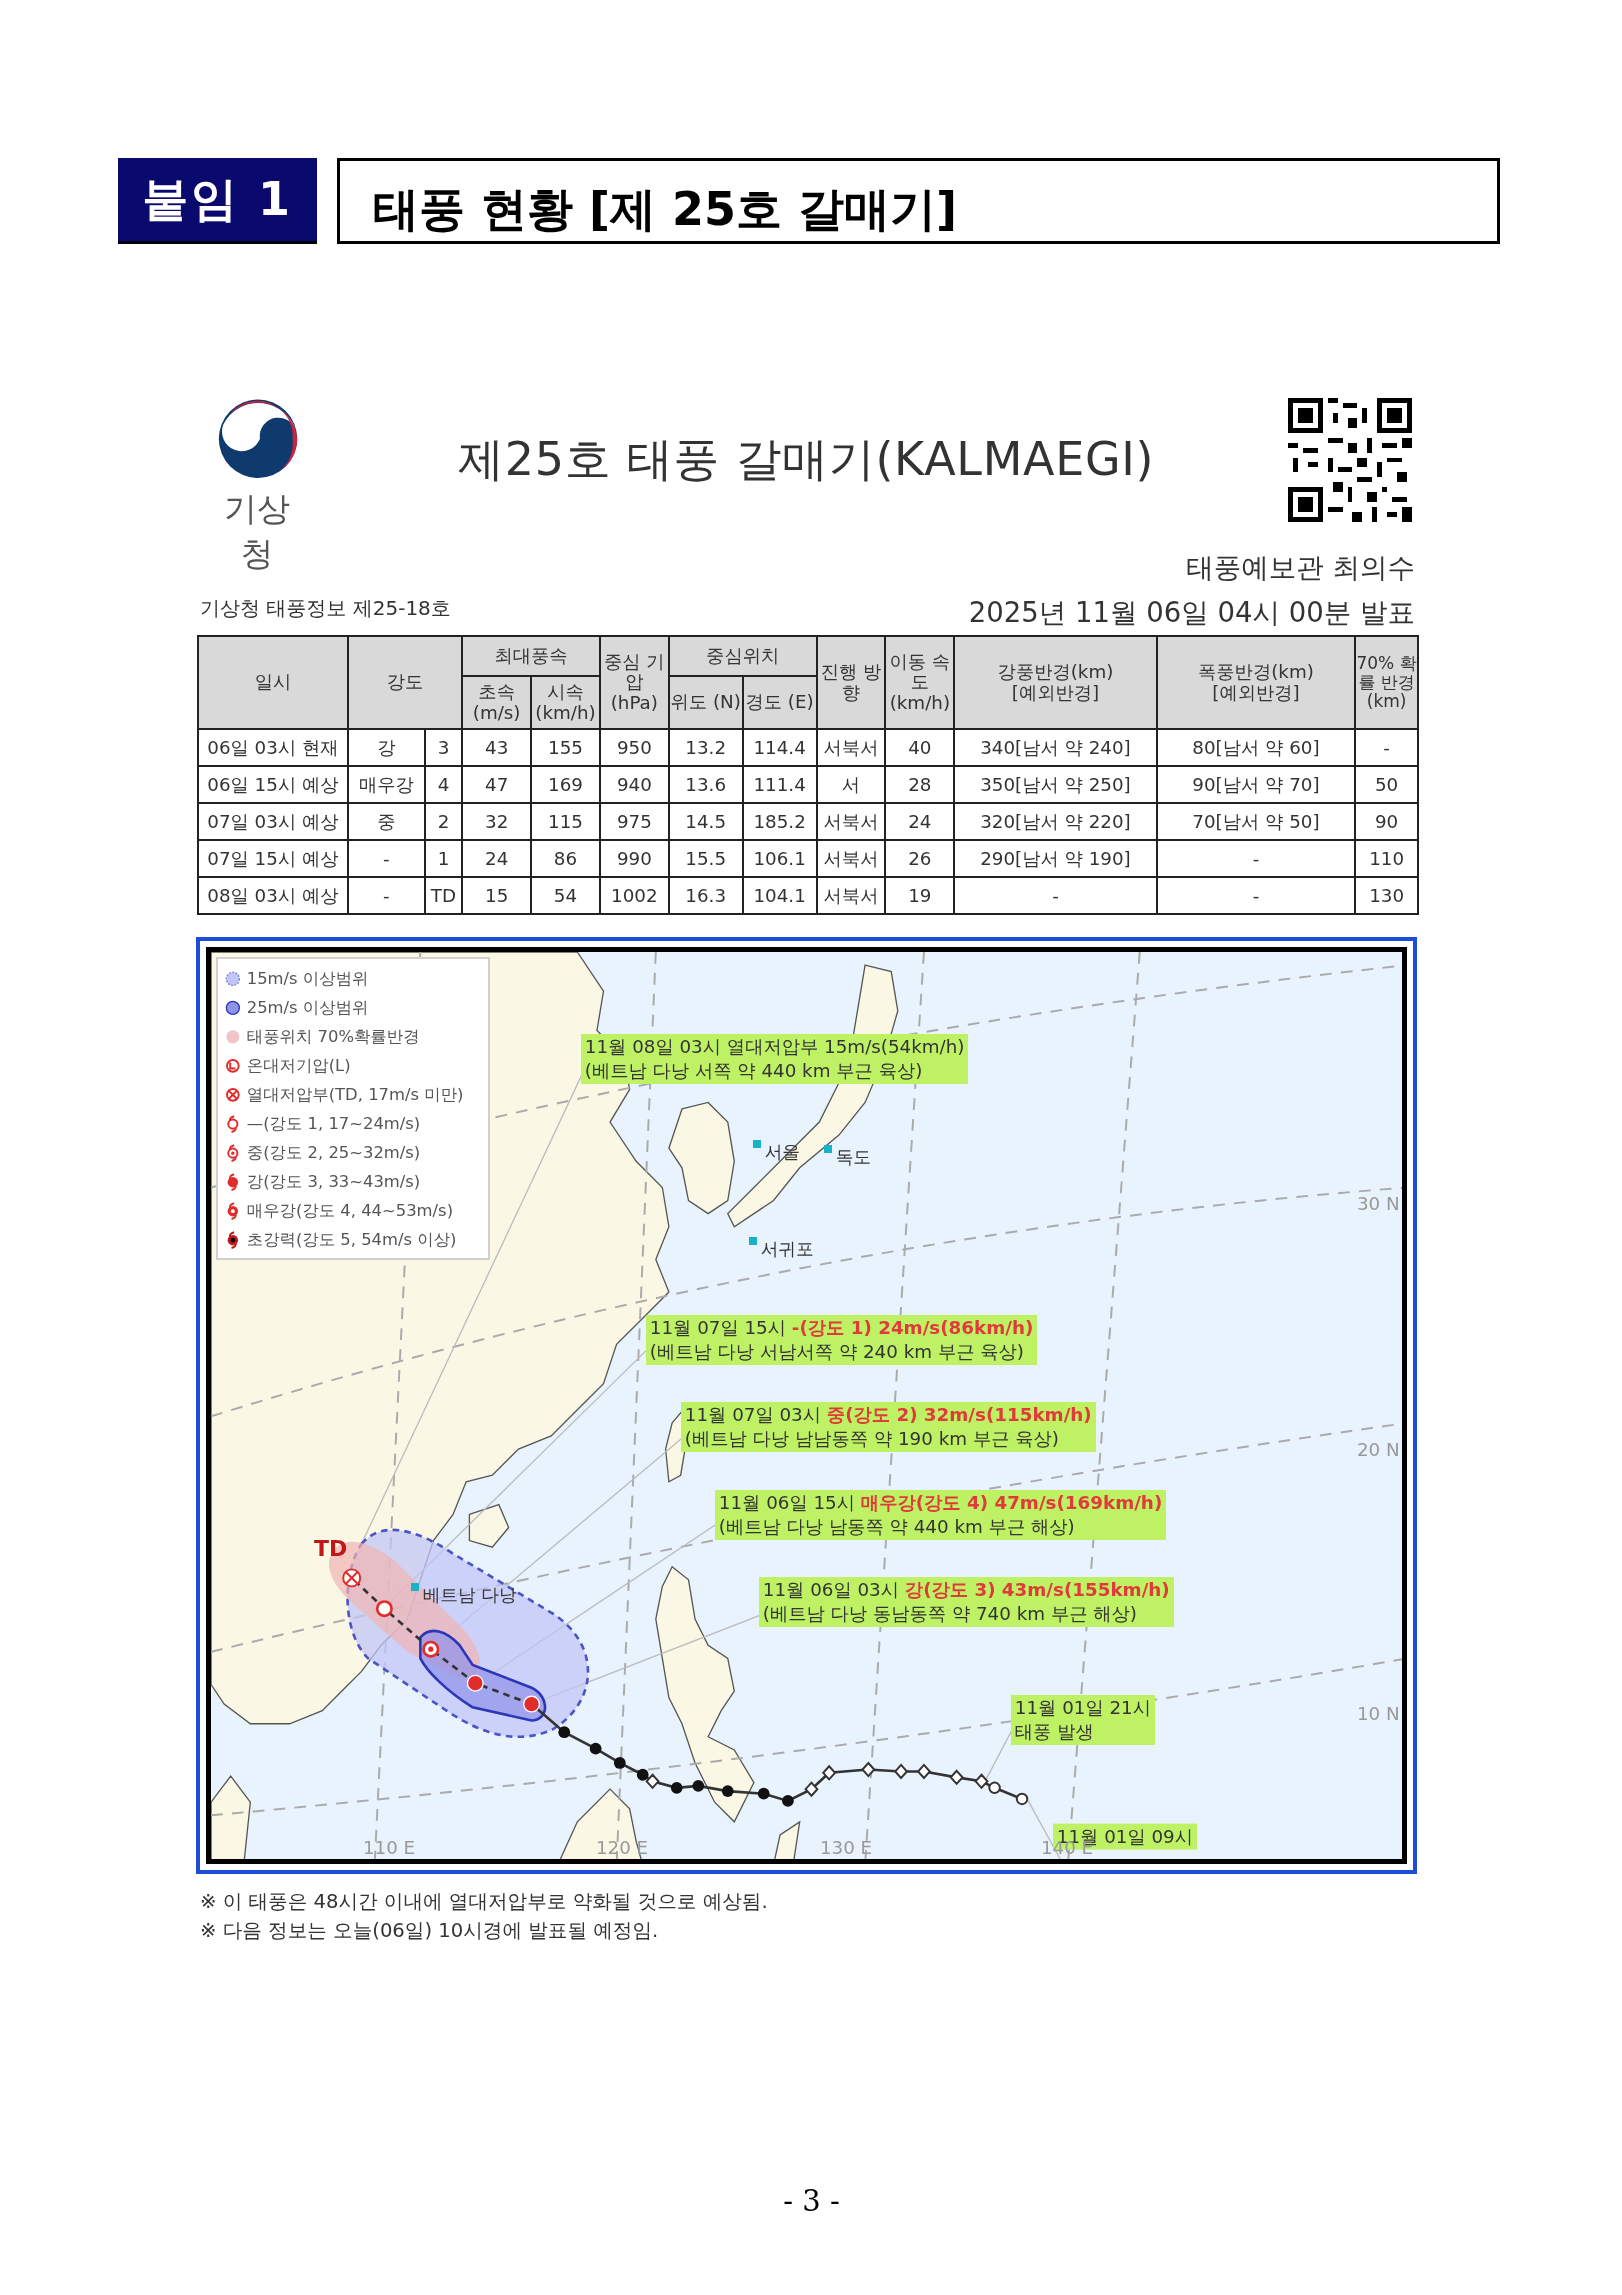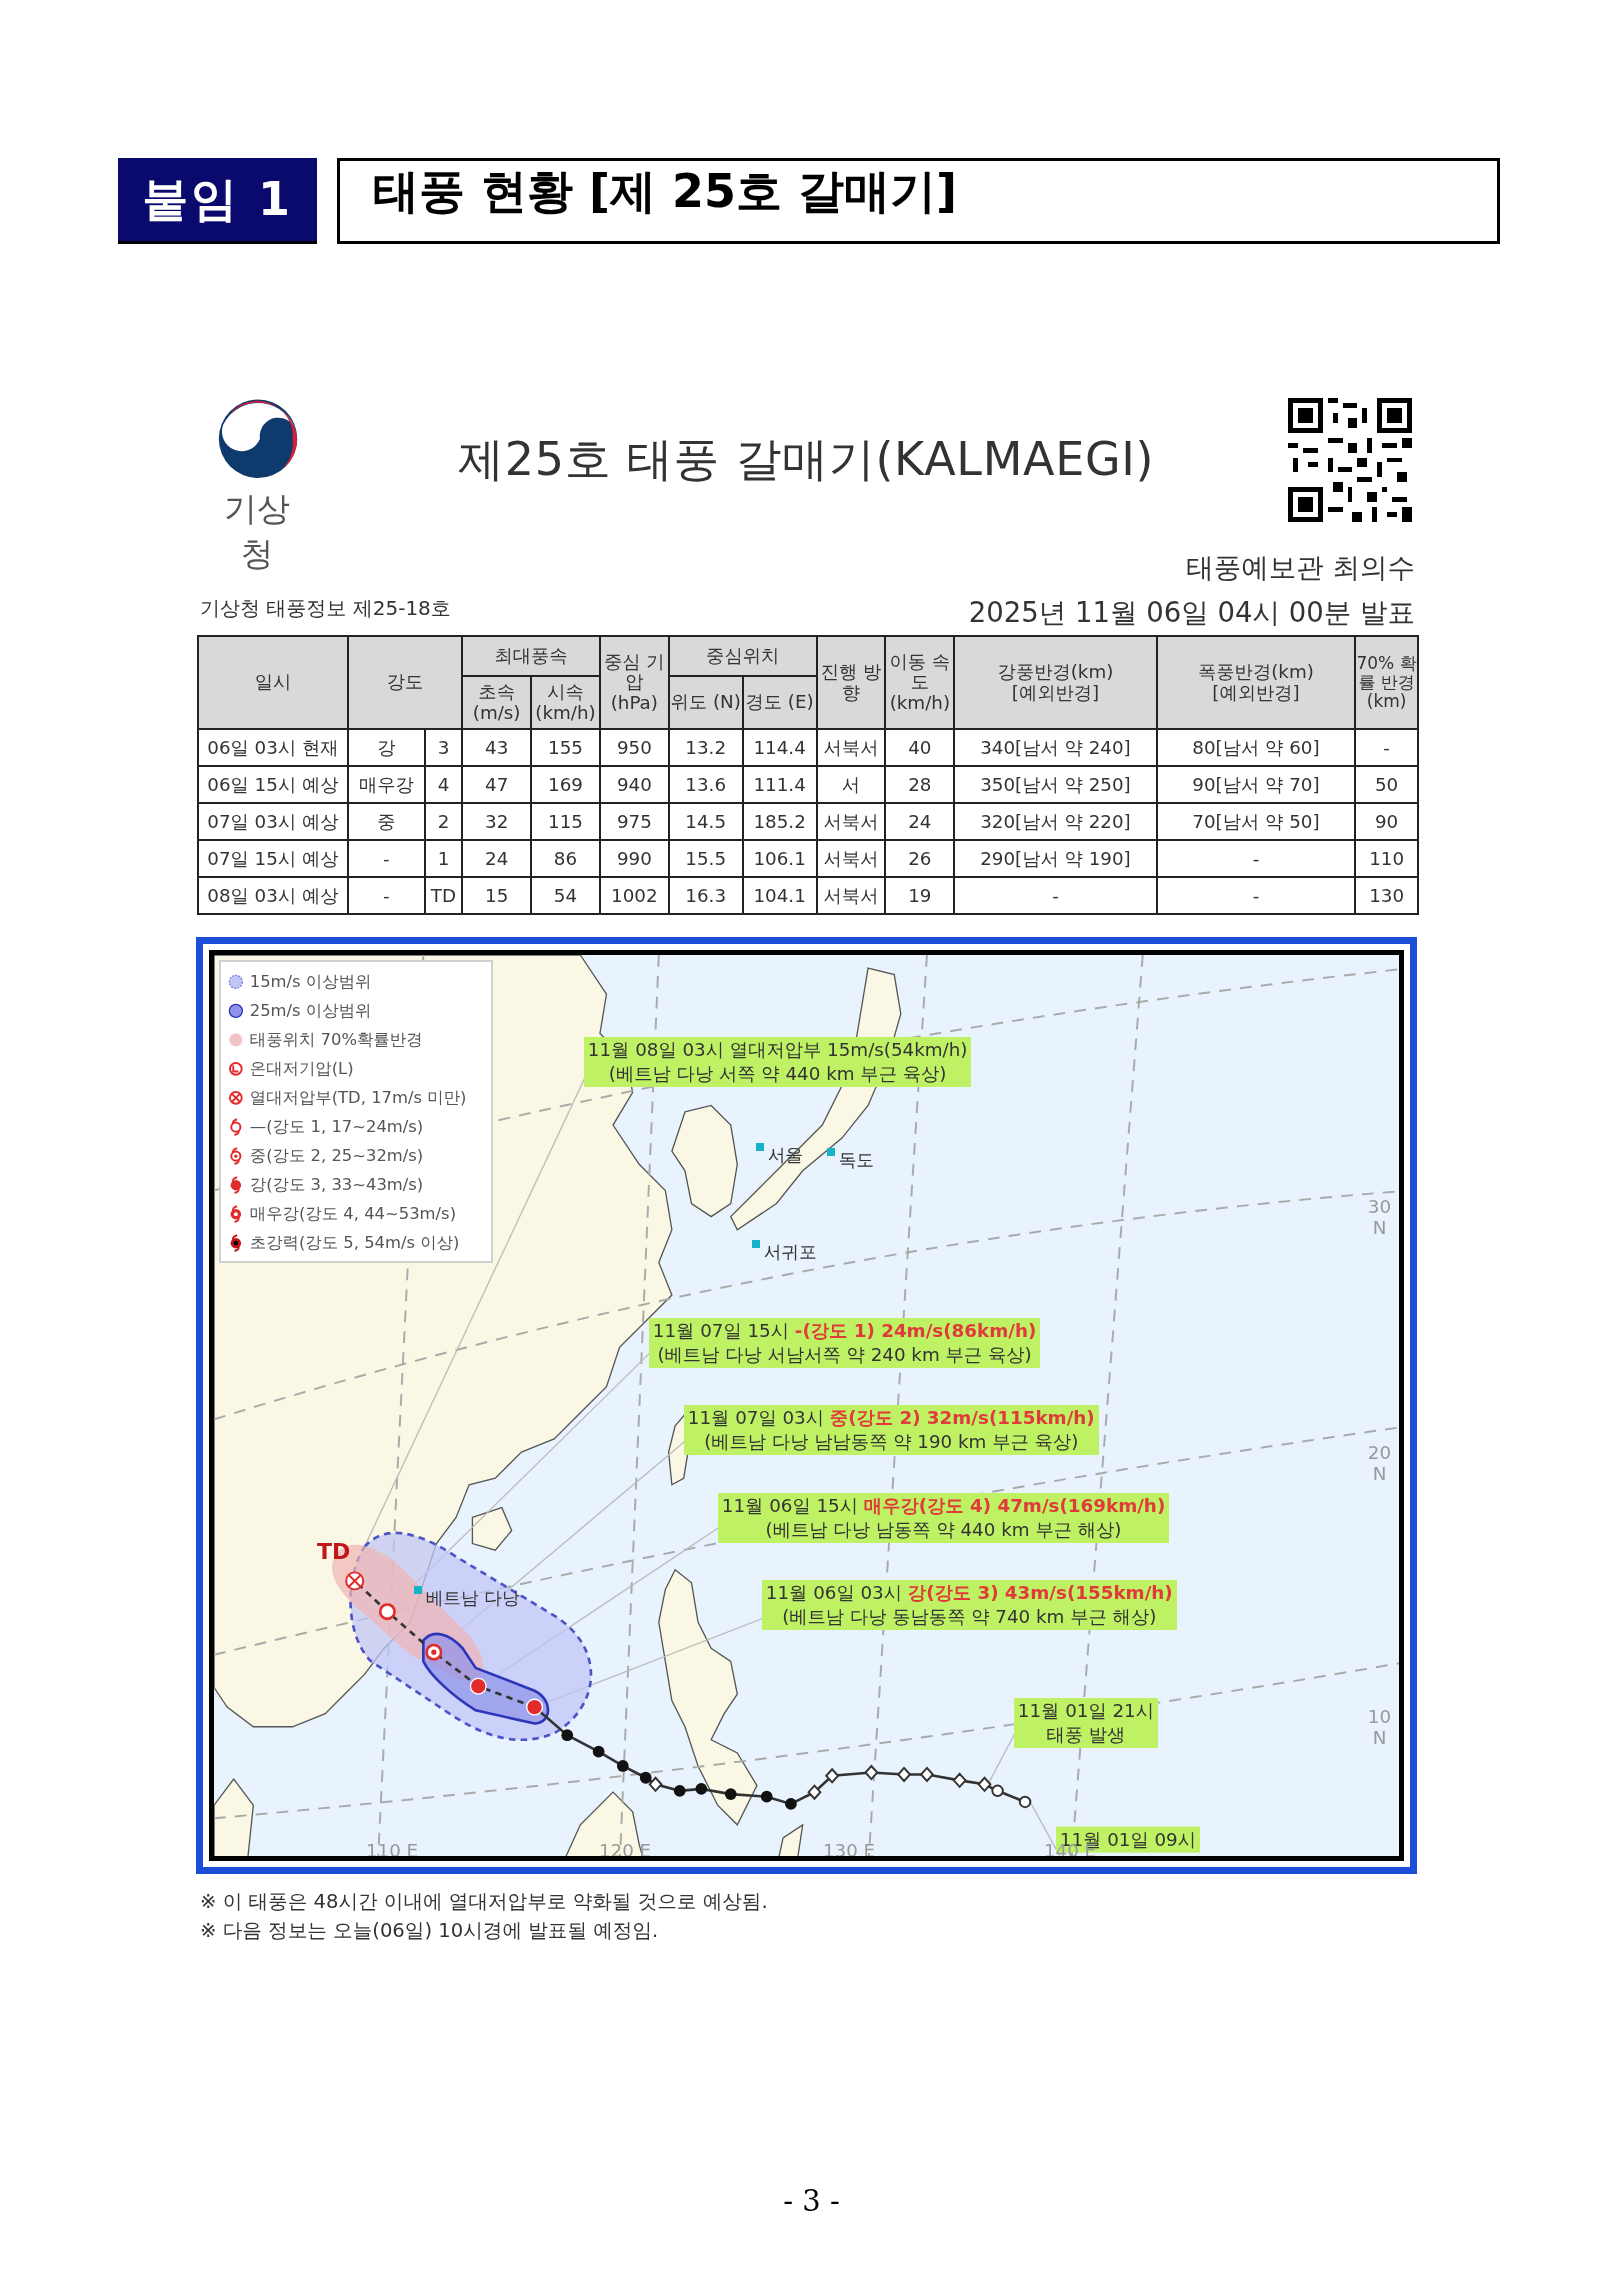--- a/index.html
+++ b/index.html
@@ -1,37 +1,37 @@
 <!DOCTYPE html>
 <html style="font-size:10.5px"><head>
 <meta charset="utf-8">
 <style>
   html,body{margin:0;padding:0;background:#fff;}
   body{width:1623px;height:2295px;position:relative;overflow:hidden;font-family:"DejaVu Sans","Liberation Sans",sans-serif;color:#222;}
   .abs{position:absolute;}
   
   .badge{left:118px;top:158px;width:199px;height:86px;background:#0a0a6e;color:#fff;display:flex;align-items:center;justify-content:center;font-size:46px;font-weight:bold;letter-spacing:2.6px;border-bottom:3.9px solid #000;box-sizing:border-box;}
-  .titlebox{left:337px;top:158px;width:1163px;height:86px;border:3.3px solid #000;box-sizing:border-box;display:flex;align-items:flex-start;padding-left:33px;font-size:46px;font-weight:bold;color:#000;}
+  .titlebox{left:337px;top:158px;width:1163px;height:86px;border:3.3px solid #000;box-sizing:border-box;display:flex;align-items:flex-end;padding-left:33px;font-size:46px;font-weight:bold;color:#000;}
   
   .kma-logo{left:209px;top:393px;width:98px;height:137px;}
   .kma-name{left:208px;top:487px;width:98px;text-align:center;font-size:33px;color:#555;}
   .report-title{left:458px;top:429px;font-size:46px;color:#333;letter-spacing:0.7px;}
   .qr{left:1286px;top:398px;width:128px;height:124px;}
   .forecaster{right:208px;top:550px;font-size:27.5px;color:#333;}
   .bulletin{left:200px;top:595px;font-size:20px;color:#333;}
   .issued{right:208px;top:595px;font-size:27.5px;color:#333;}
   
   table.info{position:absolute;left:197px;top:635px;width:1222px;border-collapse:collapse;font-size:18.3px;color:#333;}
   table.info th,table.info td{border:2px solid #222;text-align:center;padding:0;}
   table.info th{background:#d9d9d9;font-weight:normal;line-height:1.12;}
   table.info tr.h1 th{height:38px;}
   table.info tr.h2 th{height:51px;}
   table.info td{height:35px;}
   
-  .mapframe{left:196px;top:937px;width:1221px;height:937px;border:7px solid #1d4ed8;box-sizing:border-box;padding:5.9px;background:#fff;text-align:center;}
+  .mapframe{left:196px;top:937px;width:1221px;height:937px;border:4px solid #1d4ed8;box-sizing:border-box;padding:5.9px;background:#fff;}
   .mapinner{width:100%;height:100%;border:5.9px solid #000;box-sizing:border-box;position:relative;overflow:hidden;background:#e8f3fd;}
   .legend{position:absolute;left:5.2px;top:5.2px;width:274px;background:#fff;border:2px solid #d0d0d0;padding:5.2px 5.2px 3.9px 5.2px;box-sizing:border-box;font-size:16.4px;color:#555;}
   .legend .row{display:flex;align-items:center;height:29px;}
   .legend .ico{width:18.3px;height:18.3px;margin-right:5.2px;flex:none;display:flex;align-items:center;justify-content:center;}
   .lbl{position:absolute;background:#bef264;font-size:18.3px;color:#333;padding:1.3px 3.9px;line-height:1.3;white-space:nowrap;}
   .lbl .red{color:#e03a3a;font-weight:bold;}
   .gridlbl{position:absolute;font-size:18.3px;color:#999;}
   .city{position:absolute;font-size:17.7px;color:#333;}
   .city .dot{display:inline-block;width:7.9px;height:7.9px;background:#19b3c8;margin-right:3.9px;vertical-align:top;}
   

